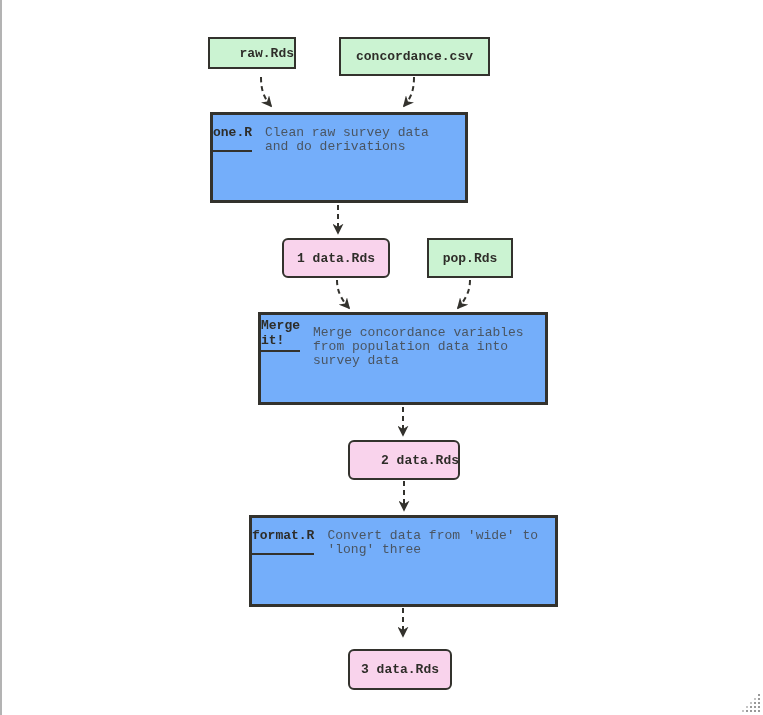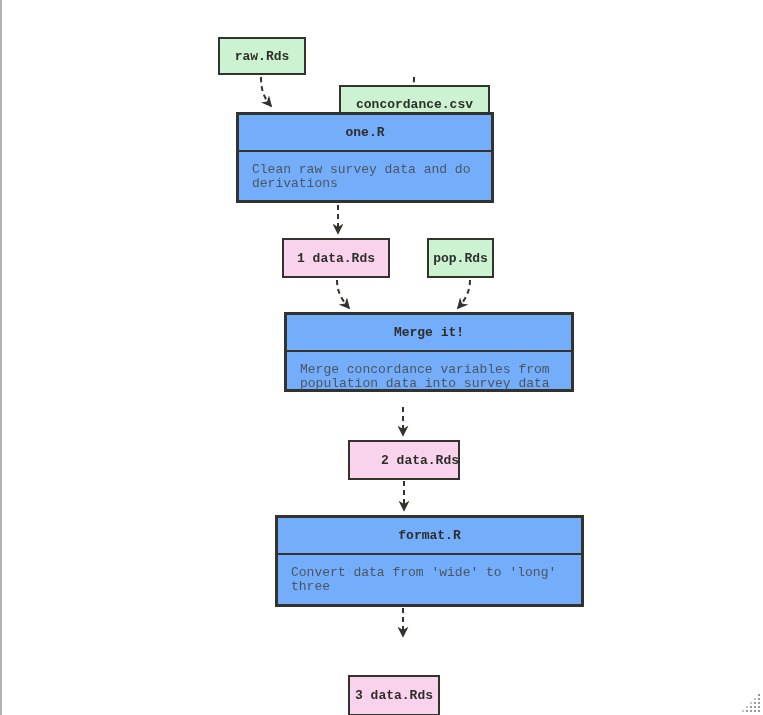--- a/index.html
+++ b/index.html
@@ -14,23 +14,23 @@
   }
   *{box-sizing:border-box;margin:0;padding:0;}
   html,body{width:763px;height:715px;background:var(--page-bg);
     font-family:"Liberation Mono","DejaVu Sans Mono",monospace;overflow:hidden;}
   .canvas{position:relative;width:763px;height:715px;background:var(--page-bg);overflow:hidden;}
   .left-edge{position:absolute;left:0;top:0;width:2px;height:715px;background:var(--edge-line);}
   .node{position:absolute;border:2px solid var(--stroke);display:flex;align-items:center;
     justify-content:center;font-size:13px;font-weight:bold;color:var(--title-text);
     white-space:nowrap;letter-spacing:0;}
   .node.source{background:var(--source-fill);}
-  .node.artifact{background:var(--artifact-fill);}
+  .node.artifact{background:var(--artifact-fill);border-radius:6px;}
   .script-node{position:absolute;border:3px solid var(--stroke);background:var(--script-fill);
-    display:flex;flex-direction:column;margin-left:26px;}
+    display:flex;flex-direction:row;}
   .script-title{height:37px;display:flex;align-items:center;justify-content:center;
     font-size:13px;font-weight:bold;color:var(--title-text);
     border-bottom:2px solid var(--stroke);flex:0 0 37px;}
   .script-desc{flex:1;padding:11px 10px 0 13px;font-size:13px;line-height:14px;
     color:var(--desc-text);font-weight:normal;}
   svg.arrows{position:absolute;left:0;top:0;width:763px;height:715px;pointer-events:none;}
   path.edge{fill:none;stroke:var(--stroke);stroke-width:2;stroke-dasharray:5 4;}
   .grip{position:absolute;right:1px;bottom:1px;width:22px;height:22px;cursor:nwse-resize;}
 </style>
 </head>
@@ -49,56 +49,56 @@
     <path class="edge" d="M 261 77 C 261 92, 265 99, 271 106" marker-end="url(#ah)"></path>
     <path class="edge" d="M 414 77 C 414 92, 410 99, 404 106" marker-end="url(#ah)"></path>
     <path class="edge" d="M 338 205 L 338 233" marker-end="url(#ah)"></path>
     <path class="edge" d="M 337 280 C 337 292, 342 300, 349 308" marker-end="url(#ah)"></path>
     <path class="edge" d="M 470 280 C 470 292, 465 300, 458 308" marker-end="url(#ah)"></path>
     <path class="edge" d="M 403 407 L 403 435" marker-end="url(#ah)"></path>
     <path class="edge" d="M 404 481 L 404 510" marker-end="url(#ah)"></path>
     <path class="edge" d="M 403 608 L 403 636" marker-end="url(#ah)"></path>
   </svg>
 
-  <div class="node source" style="left:218px;top:37px;width:88px;height:38px;">
+  <div class="node source" style="left:208px;top:37px;width:88px;height:32px;justify-content:flex-end;">
     <span>raw.Rds</span>
   </div>
 
-  <div class="node source" style="left:339px;top:37px;width:151px;height:39px;margin-top:48px;">
+  <div class="node source" style="left:339px;top:37px;width:151px;height:39px;">
     <span>concordance.csv</span>
   </div>
 
   <div class="script-node" style="left:210px;top:112px;width:258px;height:91px;">
     <div class="script-title">one.R</div>
     <div class="script-desc">Clean raw survey data and do derivations</div>
   </div>
 
   <div class="node artifact" style="left:282px;top:238px;width:108px;height:40px;">
     <span>1 data.Rds</span>
   </div>
 
-  <div class="node source" style="left:427px;top:238px;width:67px;height:40px;">
+  <div class="node source" style="left:427px;top:238px;width:86px;height:40px;">
     <span>pop.Rds</span>
   </div>
 
-  <div class="script-node" style="left:258px;top:312px;width:290px;height:80px;">
+  <div class="script-node" style="left:258px;top:312px;width:290px;height:93px;">
     <div class="script-title">Merge it!</div>
     <div class="script-desc">Merge concordance variables from population data into survey data</div>
   </div>
 
   <div class="node artifact" style="left:348px;top:440px;width:112px;height:40px;padding-left:32px;">
     <span>2 data.Rds</span>
   </div>
 
   <div class="script-node" style="left:249px;top:515px;width:309px;height:92px;">
     <div class="script-title">format.R</div>
     <div class="script-desc">Convert data from 'wide' to 'long' three</div>
   </div>
 
-  <div class="node artifact" style="left:348px;top:675px;width:92px;height:41px;align-items:center;">
+  <div class="node artifact" style="left:348px;top:649px;width:104px;height:41px;align-items:center;">
     <span>3 data.Rds</span>
   </div>
 
   <svg class="grip" viewBox="0 0 22 22">
     <g fill="#999999">
       <rect x="18" y="2" width="2" height="2"></rect>
       <rect x="18" y="6" width="2" height="2"></rect>
         <rect x="14" y="6" width="2" height="2" fill="#c4c4c4"></rect>
       <rect x="18" y="10" width="2" height="2"></rect>
         <rect x="14" y="10" width="2" height="2"></rect>

